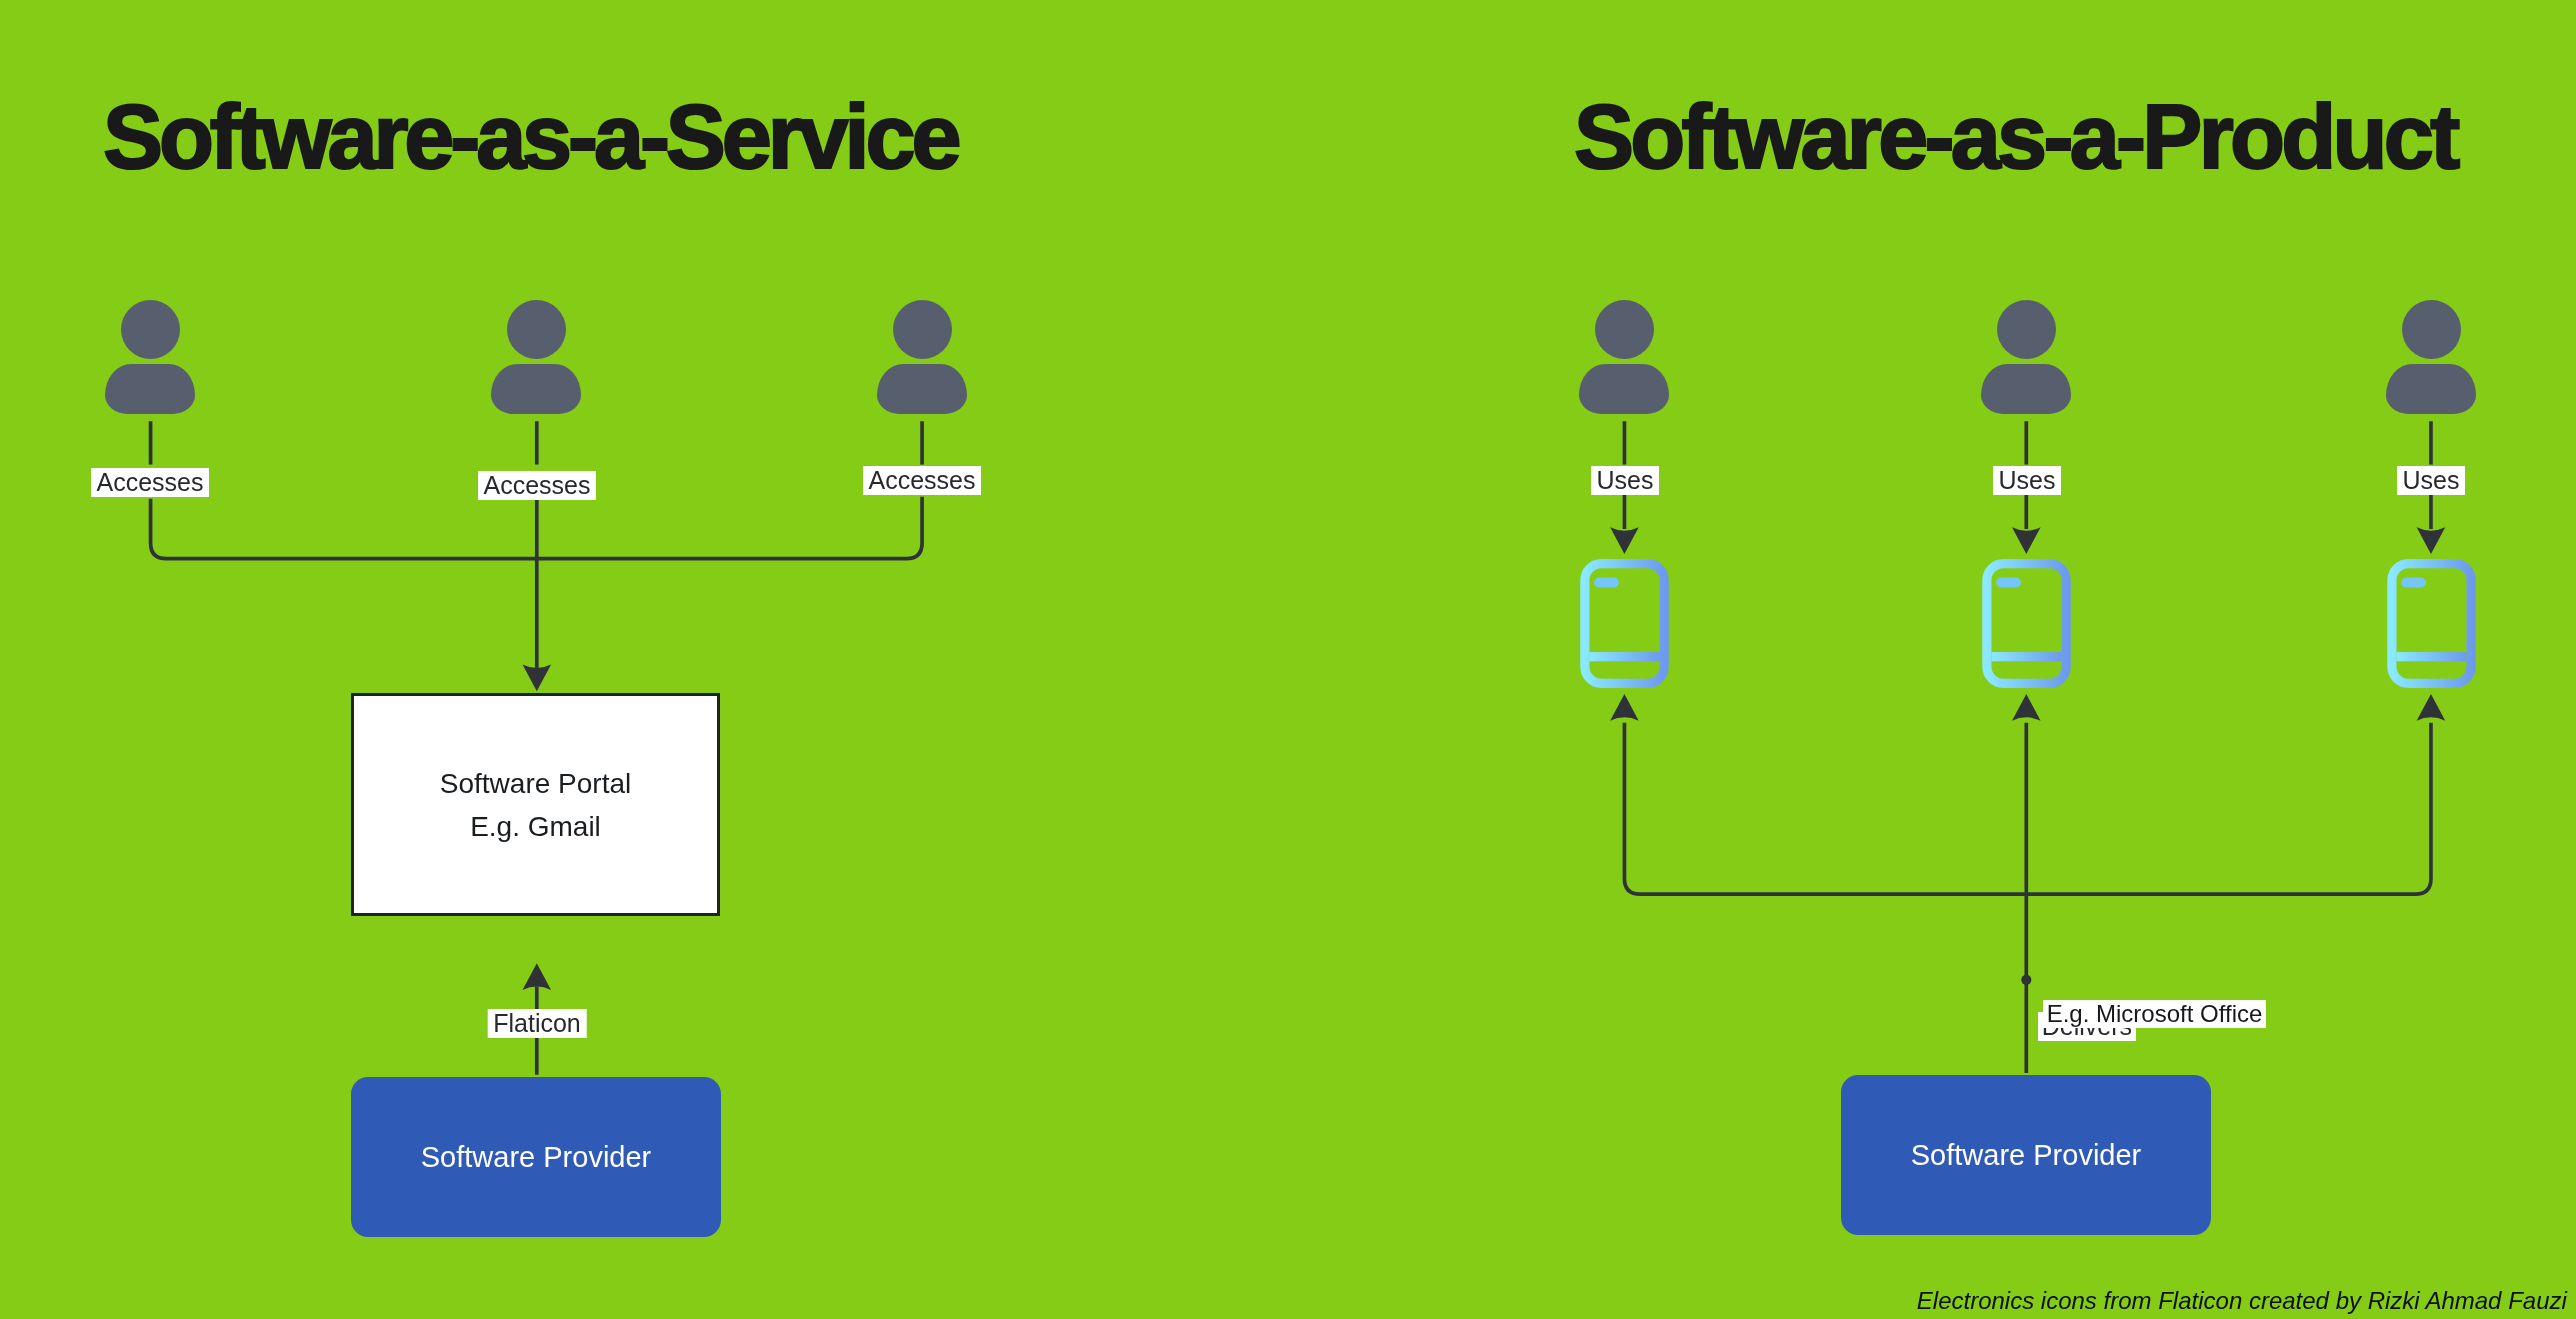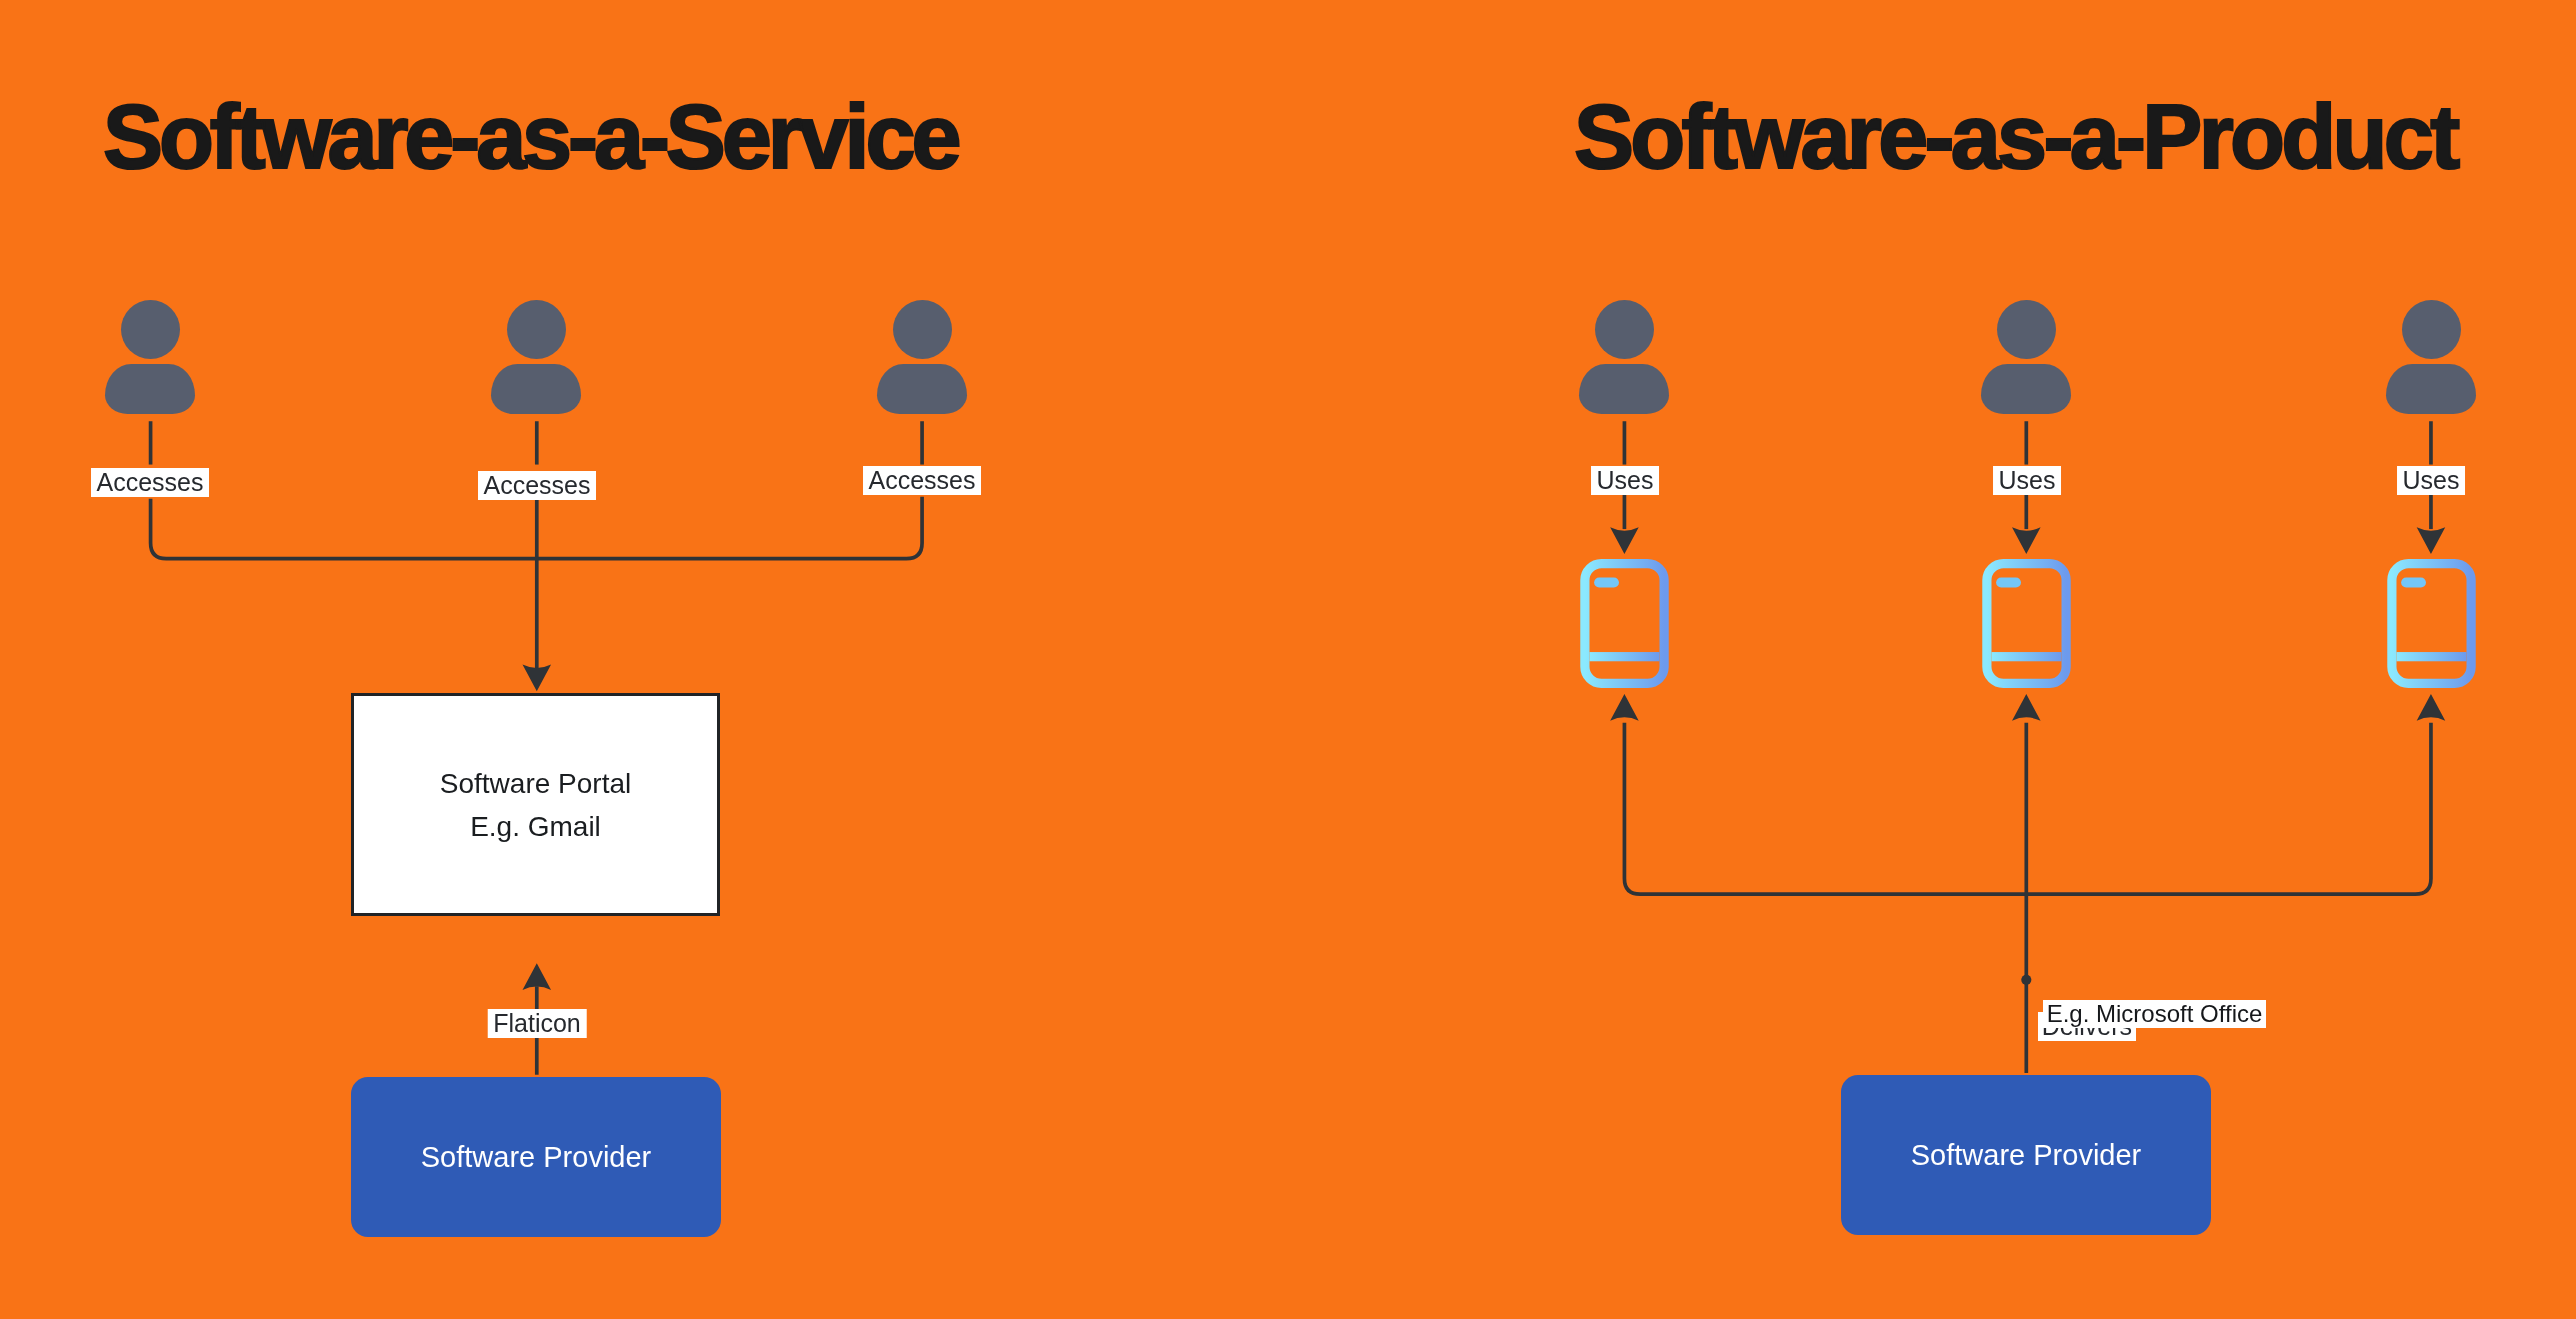--- a/index.html
+++ b/index.html
@@ -1,19 +1,19 @@
 <!DOCTYPE html>
 <html style="font-size:14.8px"><head>
 <meta charset="utf-8">
 <style>
   html,body{margin:0;padding:0;background:#ffffff;}
   #canvas{
     position:relative;
     width:2576px;height:1319px;
-    background:#f97316;
+    background:#84cc16;
     font-family:"Liberation Sans", sans-serif;
     overflow:hidden;
   }
   .title{
     position:absolute;
     top:92px;
     font-size:90px;
     font-weight:bold;
     letter-spacing:-4.1px;
     color:#191919;
@@ -214,15 +214,16 @@
           <stop offset="0%" stop-color="#8BE9FE"></stop>
             <stop offset="100%" stop-color="#6D9AED"></stop>
         </linearGradient>
       </defs>
       <rect x="5" y="5" width="86" height="130" rx="18" fill="none" stroke="url(#pgC)" stroke-width="10"></rect>
       <rect x="15" y="20" width="27" height="11" rx="5.5" fill="#74C6F7"></rect>
       <rect x="10" y="101" width="76" height="10" fill="url(#pgC)"></rect>
     </svg>
   </div>
 
+  <div id="attribution">Electronics icons from Flaticon created by Rizki Ahmad Fauzi</div>
 
 </div>
 
 
 </body></html>

